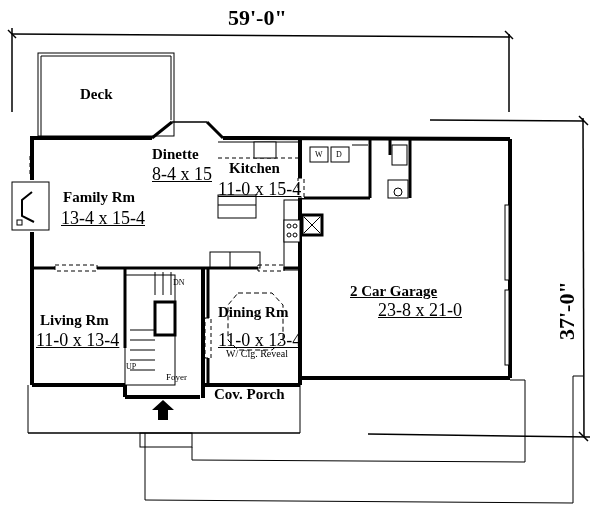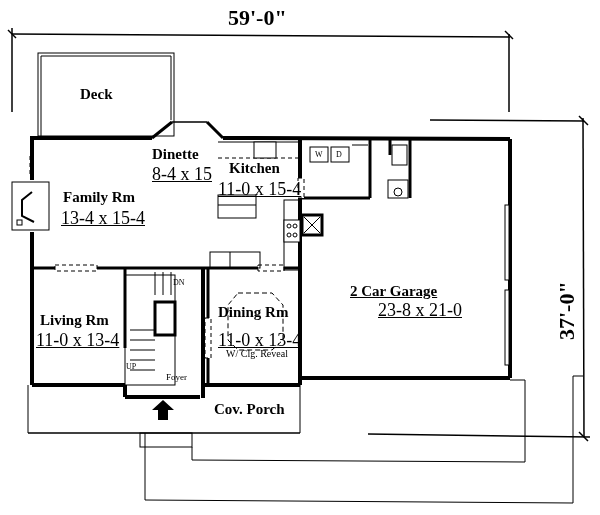--- a/index.html
+++ b/index.html
@@ -169,20 +169,20 @@
 <div class="lbl room-name" style="left:40px; top:313px;">Living Rm</div>
 <div class="lbl room-dim" style="left:36px; top:331px;">11-0 x 13-4</div>
 
 <div class="lbl room-name" style="left:218px; top:305px;">Dining Rm</div>
 <div class="lbl room-dim" style="left:218px; top:331px;">11-0 x 13-4</div>
 <div class="lbl small" style="left:226px; top:349px; font-size:10px;font-family:Liberation Serif, serif;">W/ Clg. Reveal</div>
 
 <div class="lbl room-name" style="left:350px; top:284px;text-decoration:underline;">2 Car Garage</div>
 <div class="lbl room-dim" style="left:378px; top:301px;">23-8 x 21-0</div>
 
-<div class="lbl room-name" style="left:214px; top:402px;">Cov. Porch</div>
+<div class="lbl room-name" style="left:214px; top:387px;">Cov. Porch</div>
 
 <div class="lbl small" style="left:166px; top:358px;margin-top:15px;">Foyer</div>
 <div class="lbl small" style="left:126px; top:363px; font-size:8px;">UP</div>
 <div class="lbl small" style="left:173px; top:279px; font-size:8px;">DN</div>
 
 <div class="lbl small" style="left:315px; top:151px; font-size:8px;">W</div>
 <div class="lbl small" style="left:336px; top:151px; font-size:8px;">D</div>
 
 </body></html>

